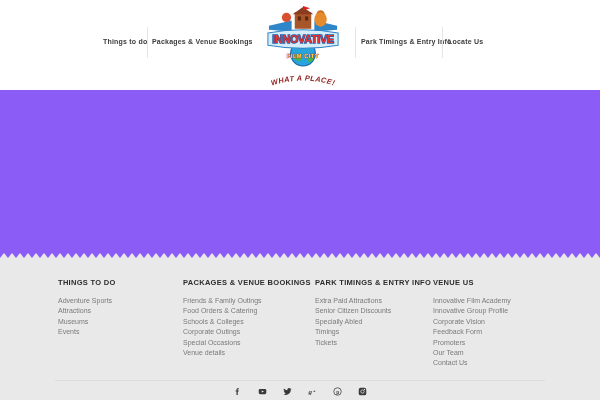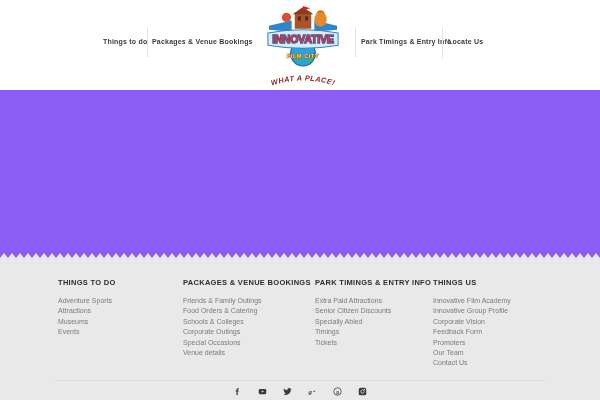--- a/index.html
+++ b/index.html
@@ -113,21 +113,21 @@
           <div class="fhead">PARK TIMINGS &amp; ENTRY INFO</div>
           <ul class="flinks">
               <li>Extra Paid Attractions</li>
               <li>Senior Citizen Discounts</li>
               <li>Specially Abled</li>
               <li>Timings</li>
               <li>Tickets</li>
             </ul>
         </div>
         <div class="fcol">
-          <div class="fhead">THINGS US</div>
+          <div class="fhead">VENUE US</div>
           <ul class="flinks">
               <li>Innovative Film Academy</li>
               <li>Innovative Group Profile</li>
               <li>Corporate Vision</li>
               <li>Feedback Form</li>
               <li>Promoters</li>
               <li>Our Team</li>
               <li>Contact Us</li>
             </ul>
         </div>

